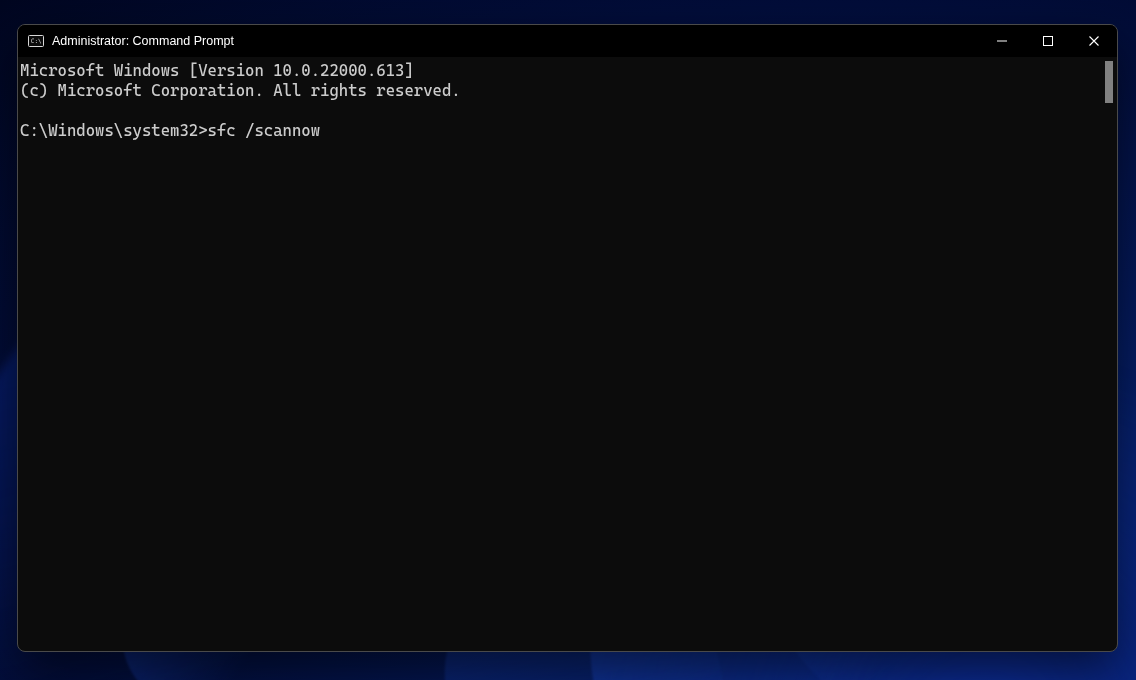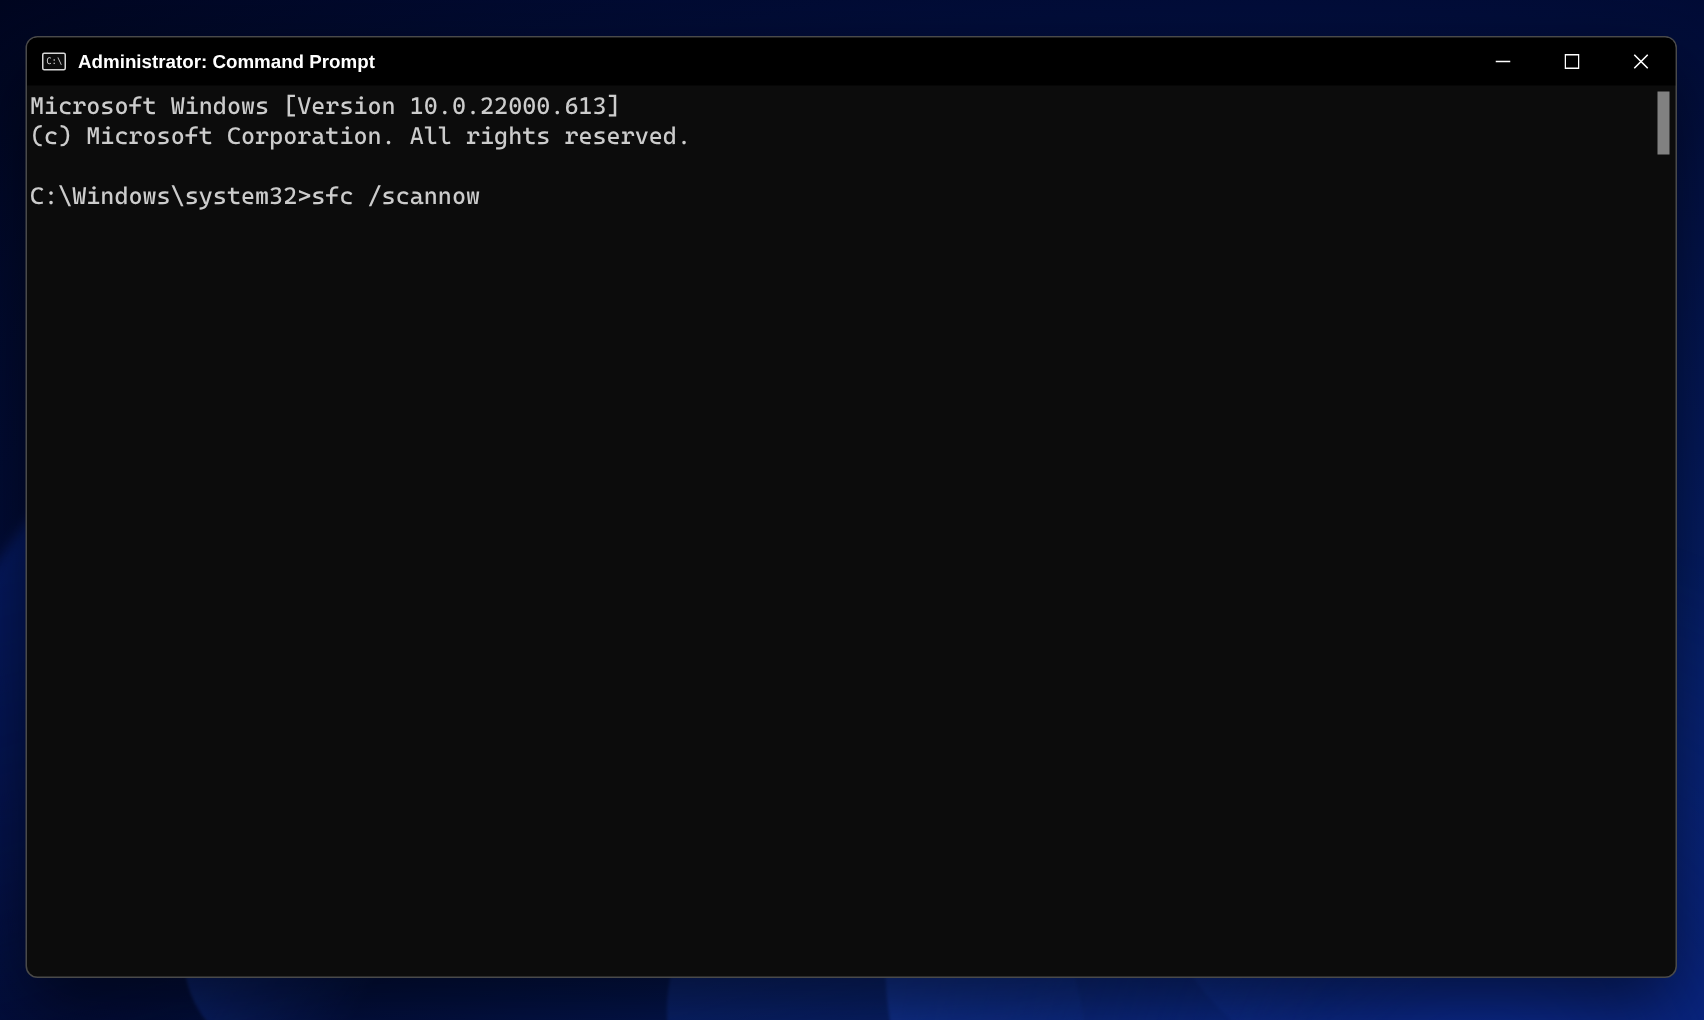--- a/index.html
+++ b/index.html
@@ -81,21 +81,21 @@
       min-width: 0;
     }
     .app-icon {
       width: 16px;
       height: 16px;
       flex: 0 0 auto;
     }
     .title-text {
       font-family: "Segoe UI", Tahoma, sans-serif;
       font-size: 12.5px;
-      font-weight: 700;
+      font-weight: 400;
       white-space: nowrap;
       color: #fff;
     }
     .win-controls {
       display: flex;
       height: 100%;
     }
     .win-btn {
       width: 46px;
       height: 32px;

